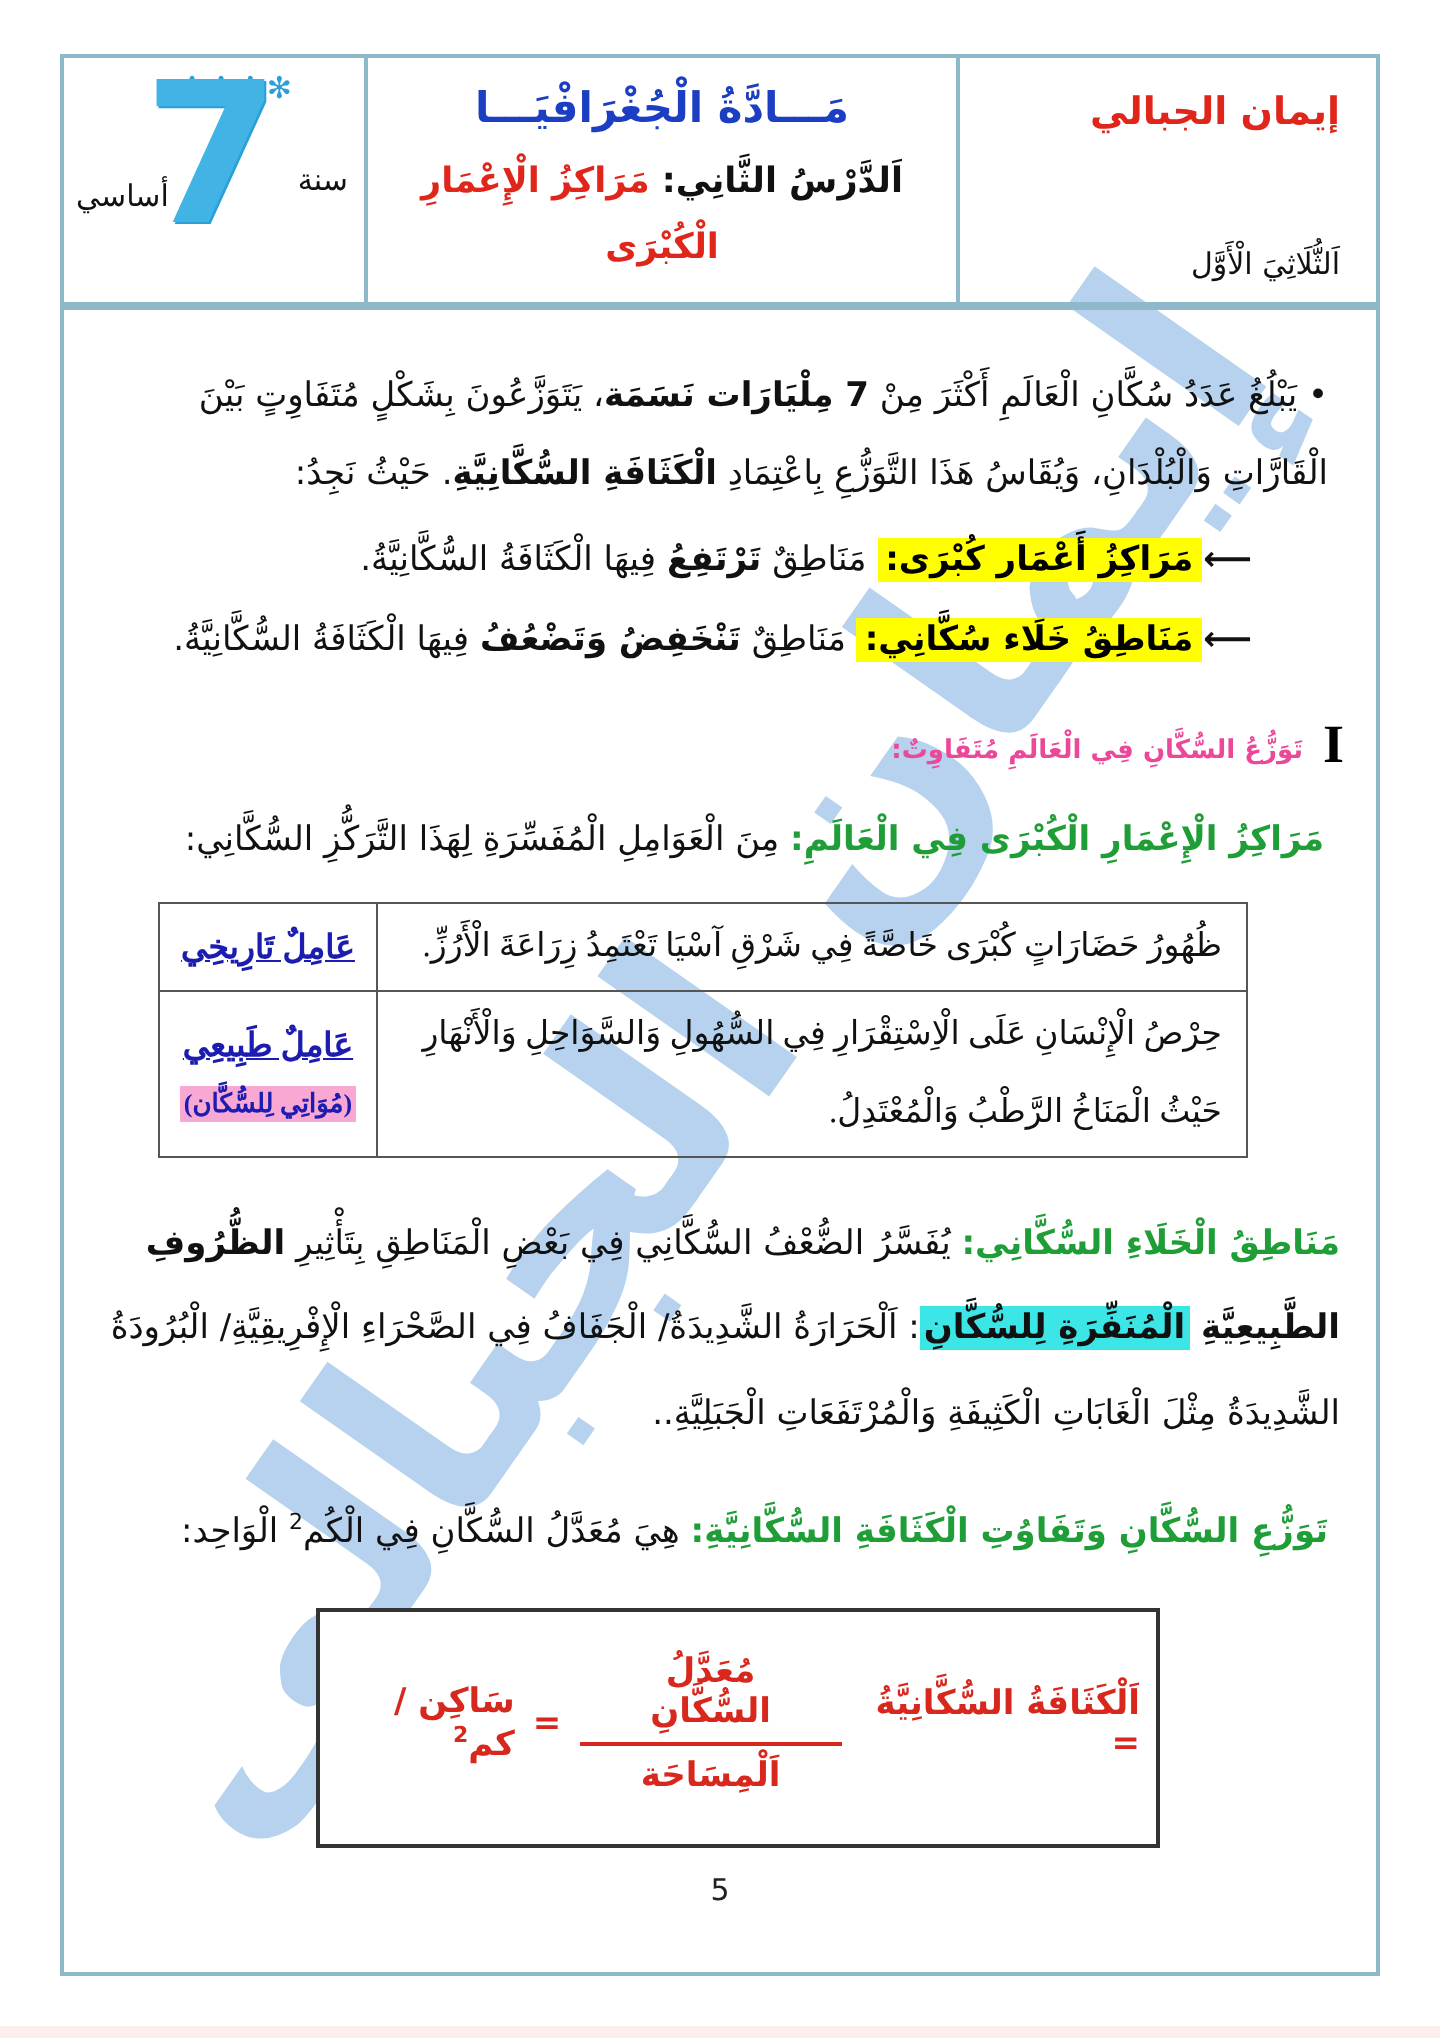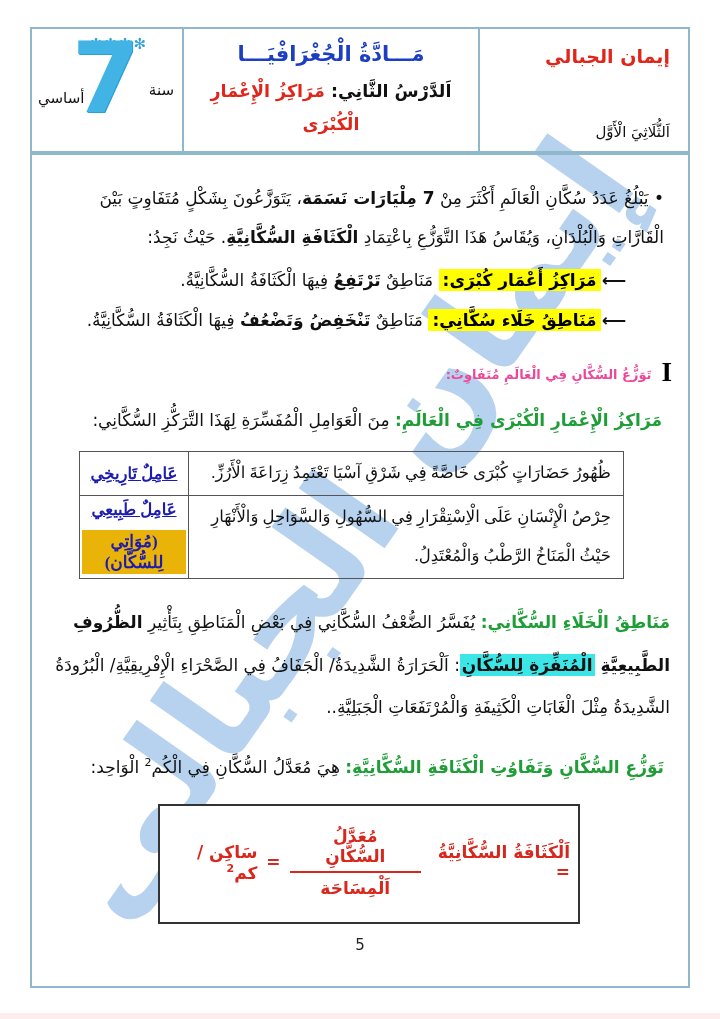--- a/index.html
+++ b/index.html
@@ -37,22 +37,22 @@
   .section-line{margin:16px 0 0 2px;}
   .numeral{font-family:"Liberation Serif","DejaVu Serif",serif;font-weight:bold;
         font-size:27px;margin-left:10px;vertical-align:-2px;color:#000;}
   .red-head{color:#ec4899;font-weight:bold;font-size:13px;}
   .green-head{color:#1f9e38;font-weight:bold;}
   .centers-line{margin:14px 10px 0 0;line-height:2.2;}
   table.factors{border-collapse:collapse;margin:12px 48px 0 0;width:545px;font-family:Liberation Serif, serif;}
   table.factors td{border:1.5px solid #555;}
   td.fh{width:104px;text-align:center;vertical-align:middle;padding:4px 2px;}
   .fh-label{color:#1c1cb0;font-weight:bold;font-size:16.5px;text-decoration:underline;}
-  .fh-note{background:#eab308;display:inline-block;padding:1px 2px;margin-top:10px;
-        color:#1c1cb0;font-weight:bold;font-size:17px;}
+  .fh-note{background:#f9a8d4;display:inline-block;padding:1px 2px;margin-top:10px;
+        color:#1c1cb0;font-weight:bold;font-size:13px;}
   td.fc{padding:2px 12px;font-size:16.5px;line-height:2.35;}
   .empt{margin:22px 2px 0 0;line-height:2.5;}
   .hl-c{background:#3ce6e6;font-weight:bold;padding:1px 2px;}
   .density-line{margin:20px 8px 0 0;line-height:2.2;}
   .formula-box{width:402px;margin:18px 92px 0 0;border:2px solid #333;
         padding:20px 8px 24px;display:flex;align-items:center;justify-content:center;
         gap:9px;color:#d8271c;font-weight:bold;font-size:17px;background:#fff;}
   .frac{display:inline-flex;flex-direction:column;text-align:center;}
   .frac-num{padding:0 16px 5px;border-bottom:2px solid #d8271c;}
   .frac-den{padding-top:5px;}

